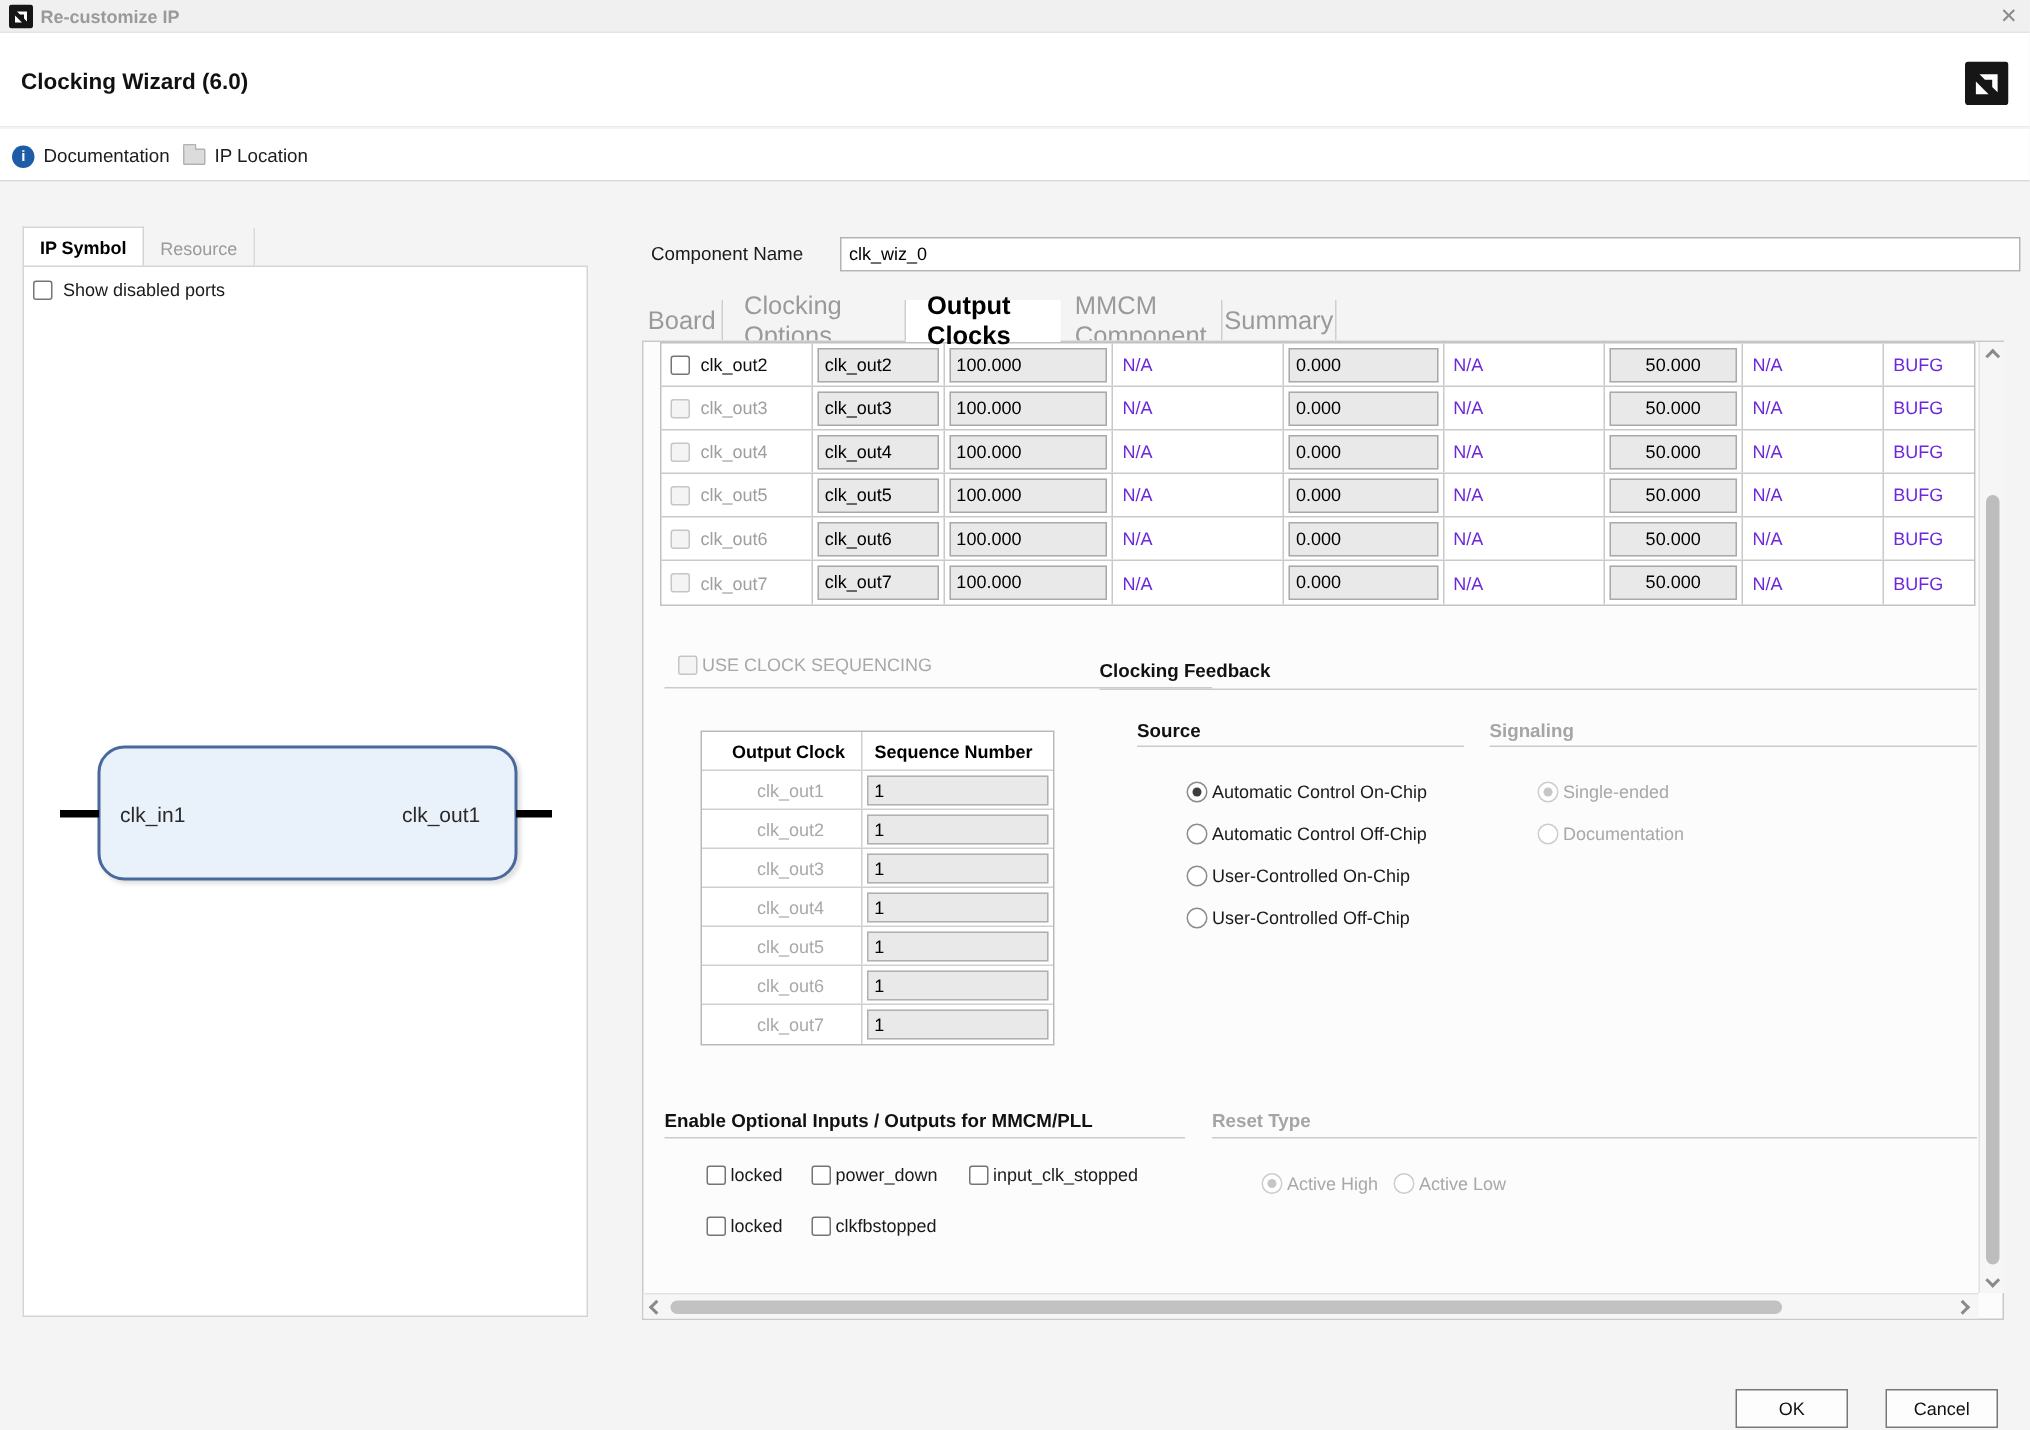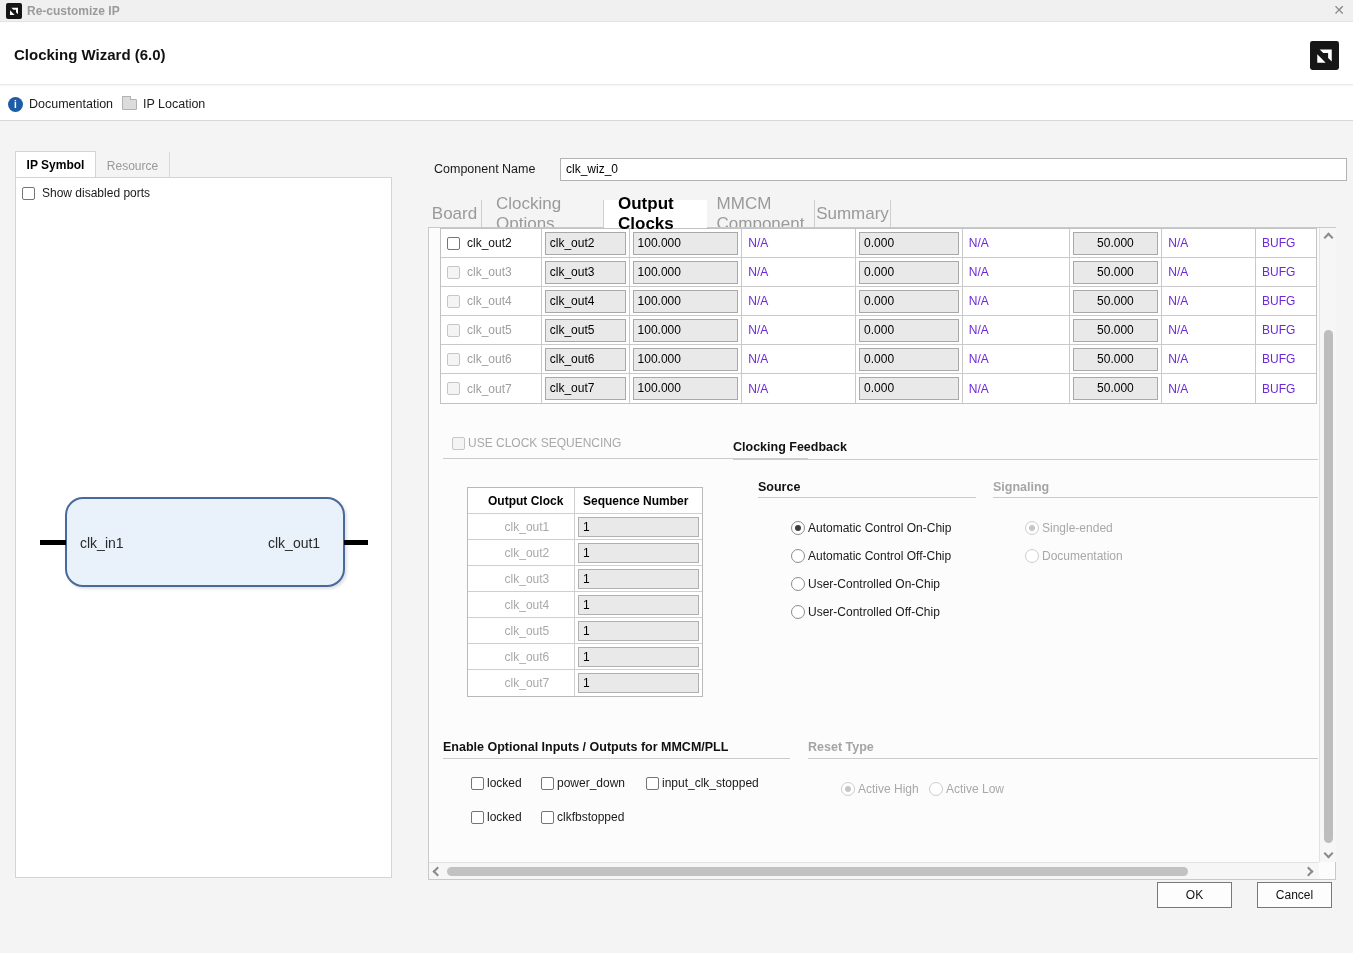--- a/index.html
+++ b/index.html
@@ -86,21 +86,21 @@
   .vscroll { left:1319px; top:228px; width:17px; height:634px; background:#f6f6f6; border-left:1px solid #e2e2e2; }
   .vthumb { position:absolute; left:4px; top:102px; width:9px; height:513px; background:#bdbdbd; border-radius:5px; }
   .hscroll { left:429px; top:862px; width:890px; height:17px; background:#f6f6f6; border-top:1px solid #e2e2e2; }
   .hthumb { position:absolute; left:18px; top:4px; width:741px; height:9px; background:#c2c2c2; border-radius:5px; }
   .chev { width:7px; height:7px; border-top:2px solid #8a8a8a; border-left:2px solid #8a8a8a; display:inline-block; }
   .chev.up { transform:rotate(45deg); } .chev.down { transform:rotate(225deg); }
   .chev.left { transform:rotate(-45deg); } .chev.right { transform:rotate(135deg); }
   .arrbox { position:absolute; width:17px; height:15px; display:flex; align-items:center; justify-content:center; }
 
   
-  .btn { position:absolute; top:882px; width:75px; height:26px; background:#fdfdfd; border:1px solid #787878; font-size:12px; color:#111; display:flex; align-items:center; justify-content:center; cursor:default; }
+  .btn { position:absolute; top:926px; width:75px; height:26px; background:#fdfdfd; border:1px solid #787878; font-size:12px; color:#111; display:flex; align-items:center; justify-content:center; cursor:default; }
 
   .folder { width:15px; height:11px; background:#dcdcdc; border:1px solid #b2b2b2; border-radius:1px; position:relative; }
   .folder::before { content:""; position:absolute; left:-1px; top:-4px; width:7px; height:3px; background:#dcdcdc; border:1px solid #b2b2b2; border-bottom:none; border-radius:1px 1px 0 0; }
 </style>
 </head>
 <body>
 
 <div class="abs titlebar">
   <svg class="amdmark abs" style="left:6px;top:3px" width="16" height="16" viewBox="0 0 24 24">
     <rect x="0" y="0" width="24" height="24" rx="3" fill="#161616"></rect>

